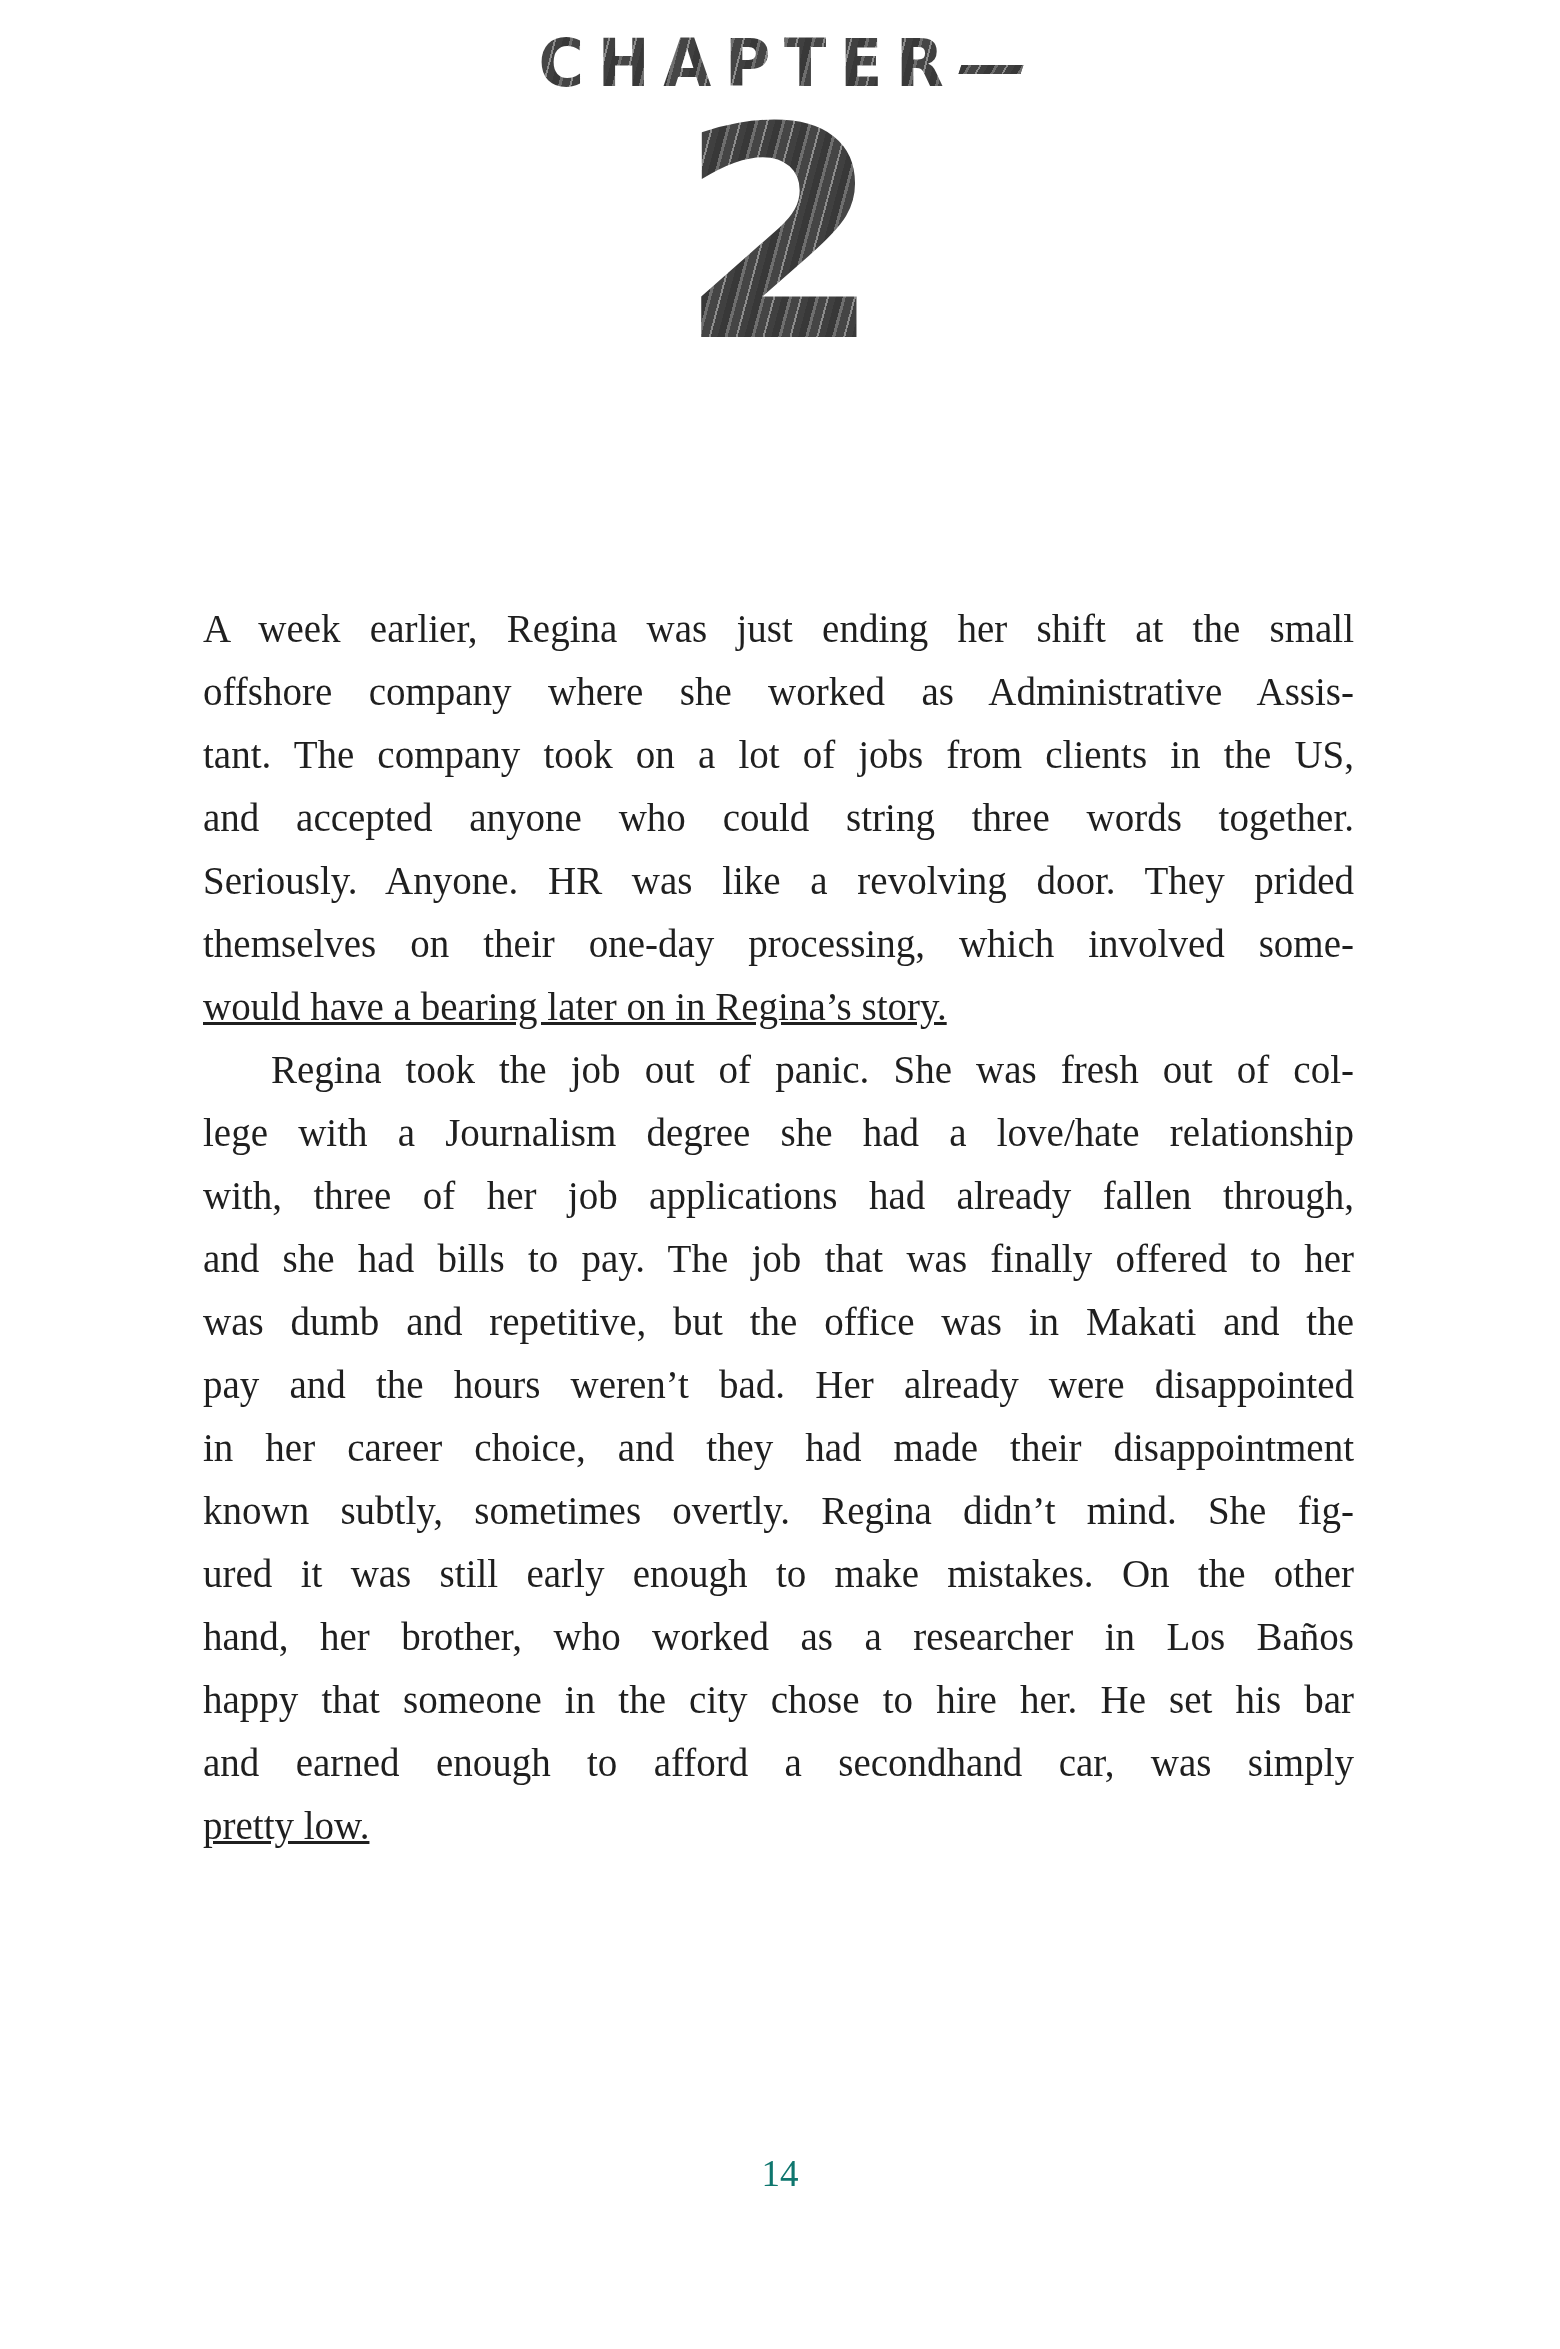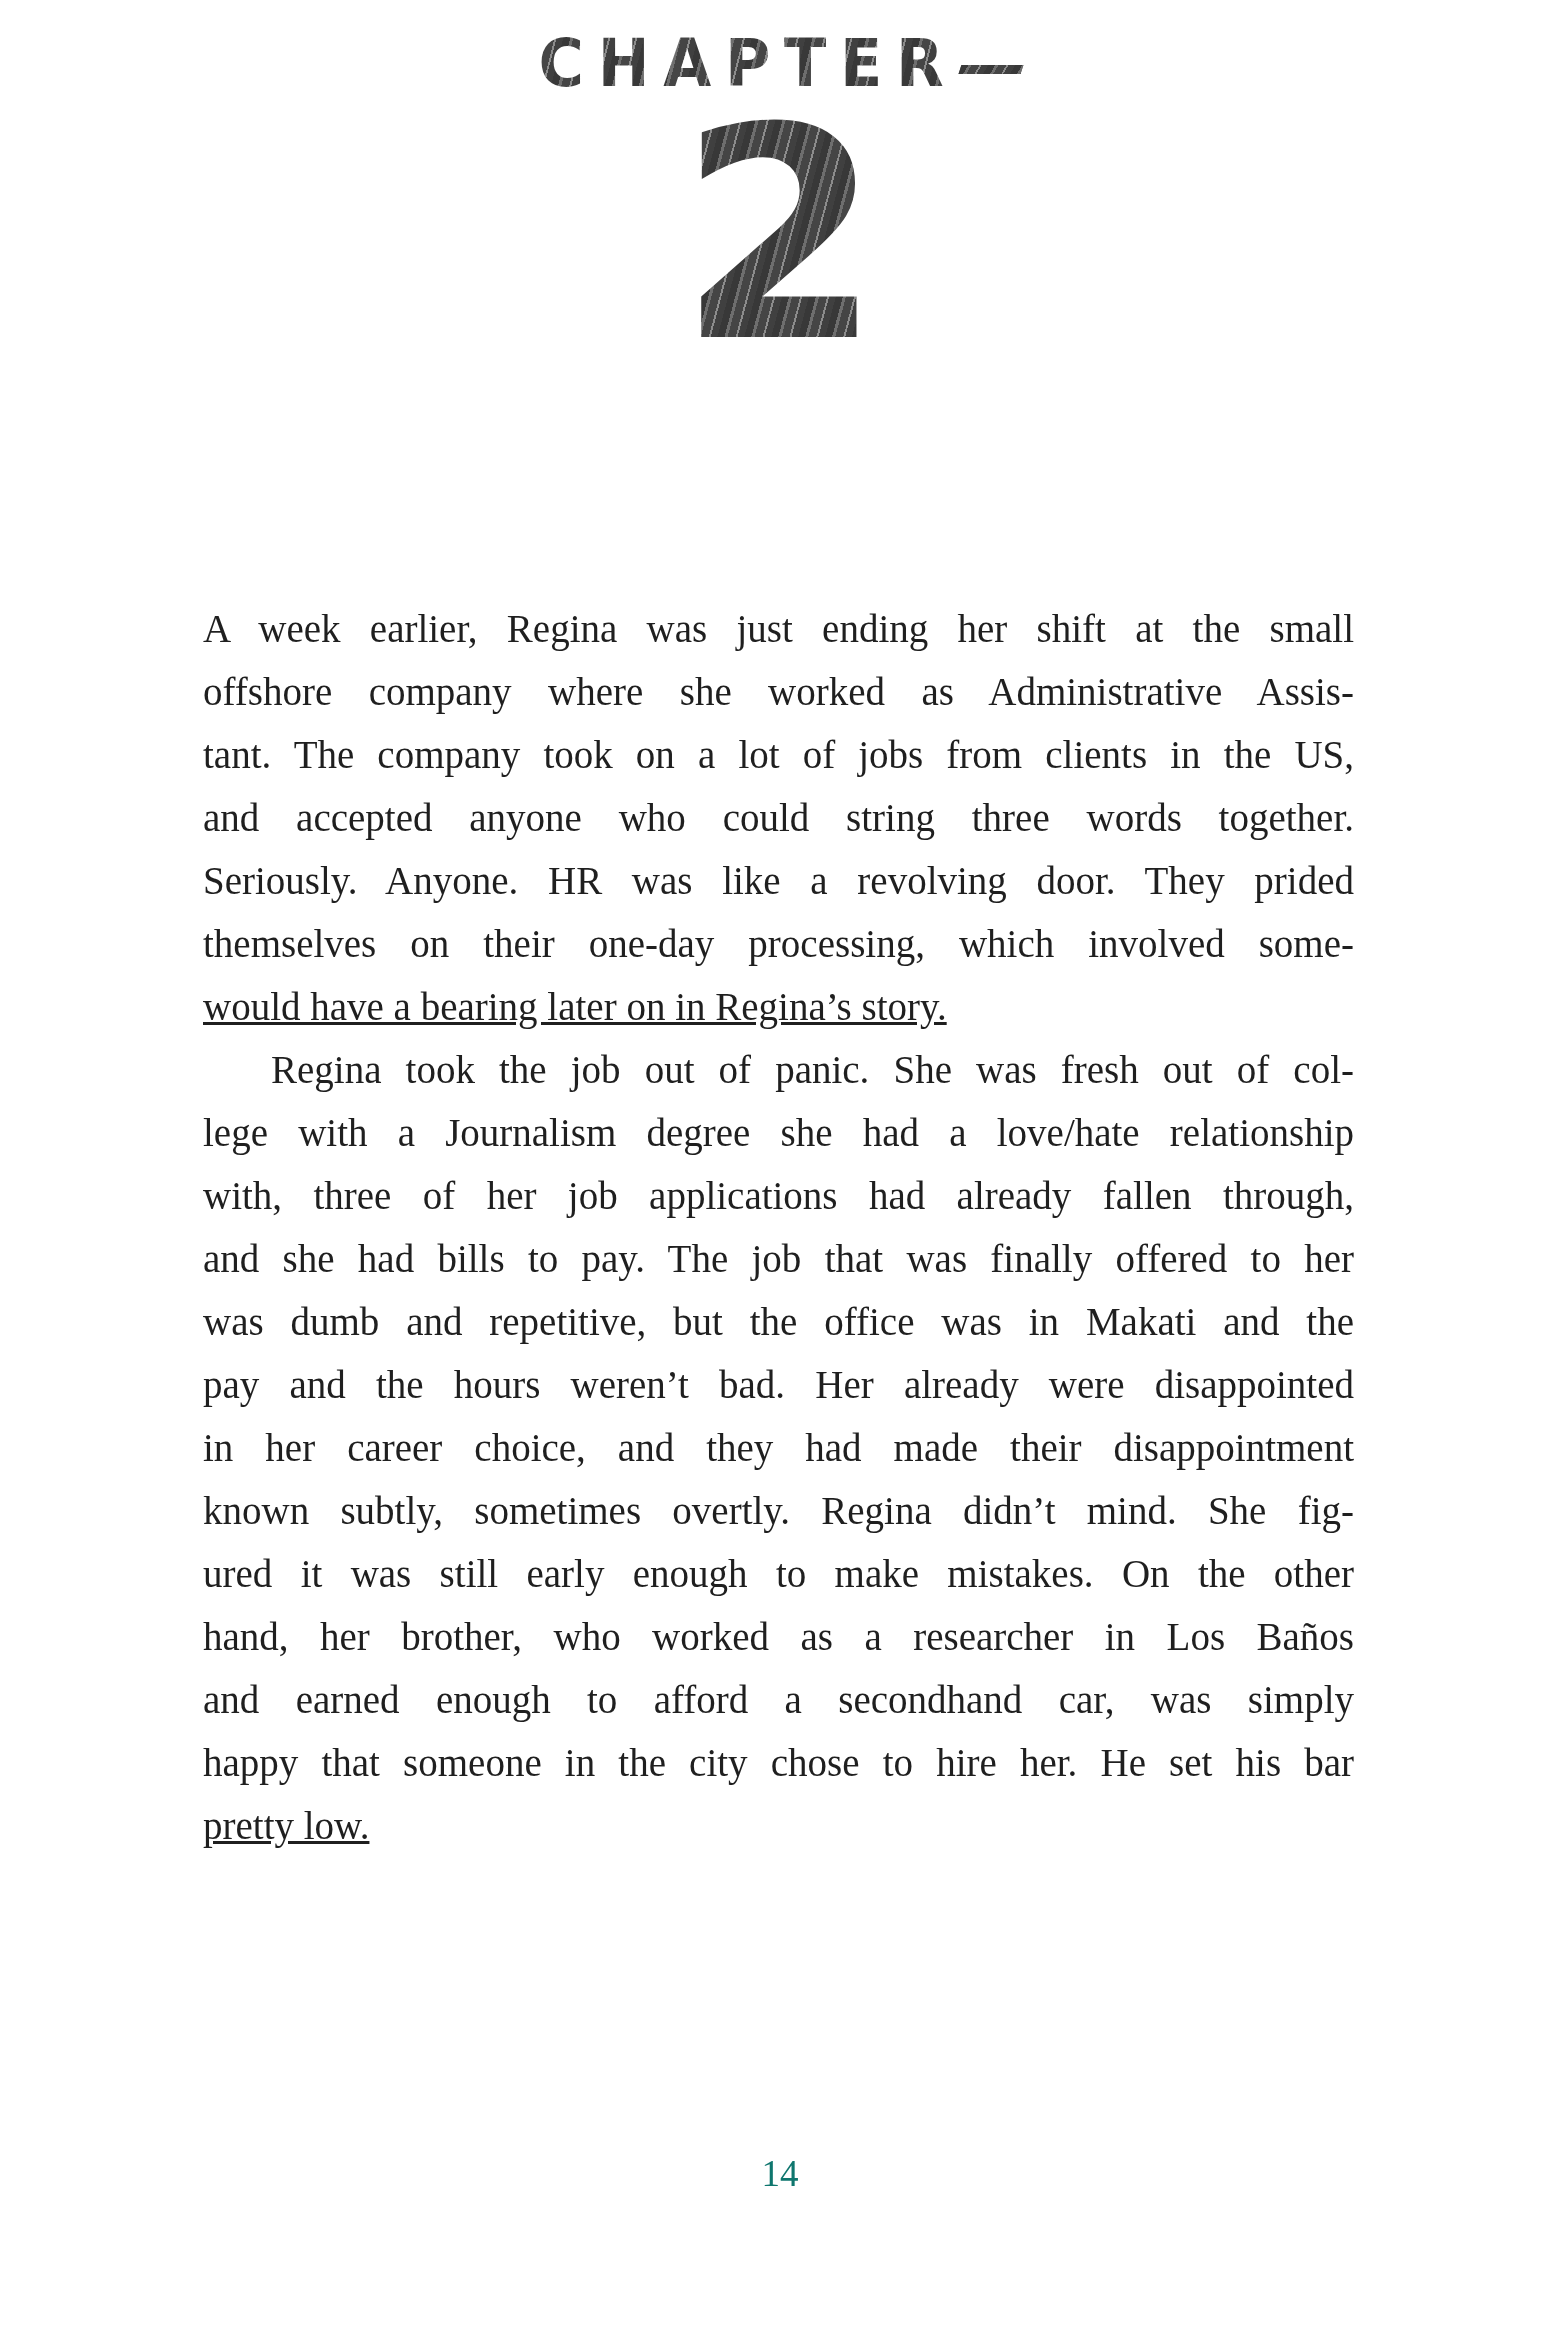--- a/index.html
+++ b/index.html
@@ -138,22 +138,22 @@
         <div class="line indent">Regina took the job out of panic. She was fresh out of col-</div>
         <div class="line">lege with a Journalism degree she had a love/hate relationship</div>
         <div class="line">with, three of her job applications had already fallen through,</div>
         <div class="line">and she had bills to pay. The job that was finally offered to her</div>
         <div class="line">was dumb and repetitive, but the office was in Makati and the</div>
         <div class="line">pay and the hours weren’t bad. Her already were disappointed</div>
         <div class="line">in her career choice, and they had made their disappointment</div>
         <div class="line">known subtly, sometimes overtly. Regina didn’t mind. She fig-</div>
         <div class="line">ured it was still early enough to make mistakes. On the other</div>
         <div class="line">hand, her brother, who worked as a researcher in Los Baños</div>
+        <div class="line">happy that someone in the city chose to hire her. He set his bar</div>
         <div class="line">and earned enough to afford a secondhand car, was simply</div>
-        <div class="line">happy that someone in the city chose to hire her. He set his bar</div>
         <div class="line last">pretty low.</div>
       </div>
     </main>
 
   <footer class="page-number">14</footer>
 
 </div>
 
 
 </body></html>

